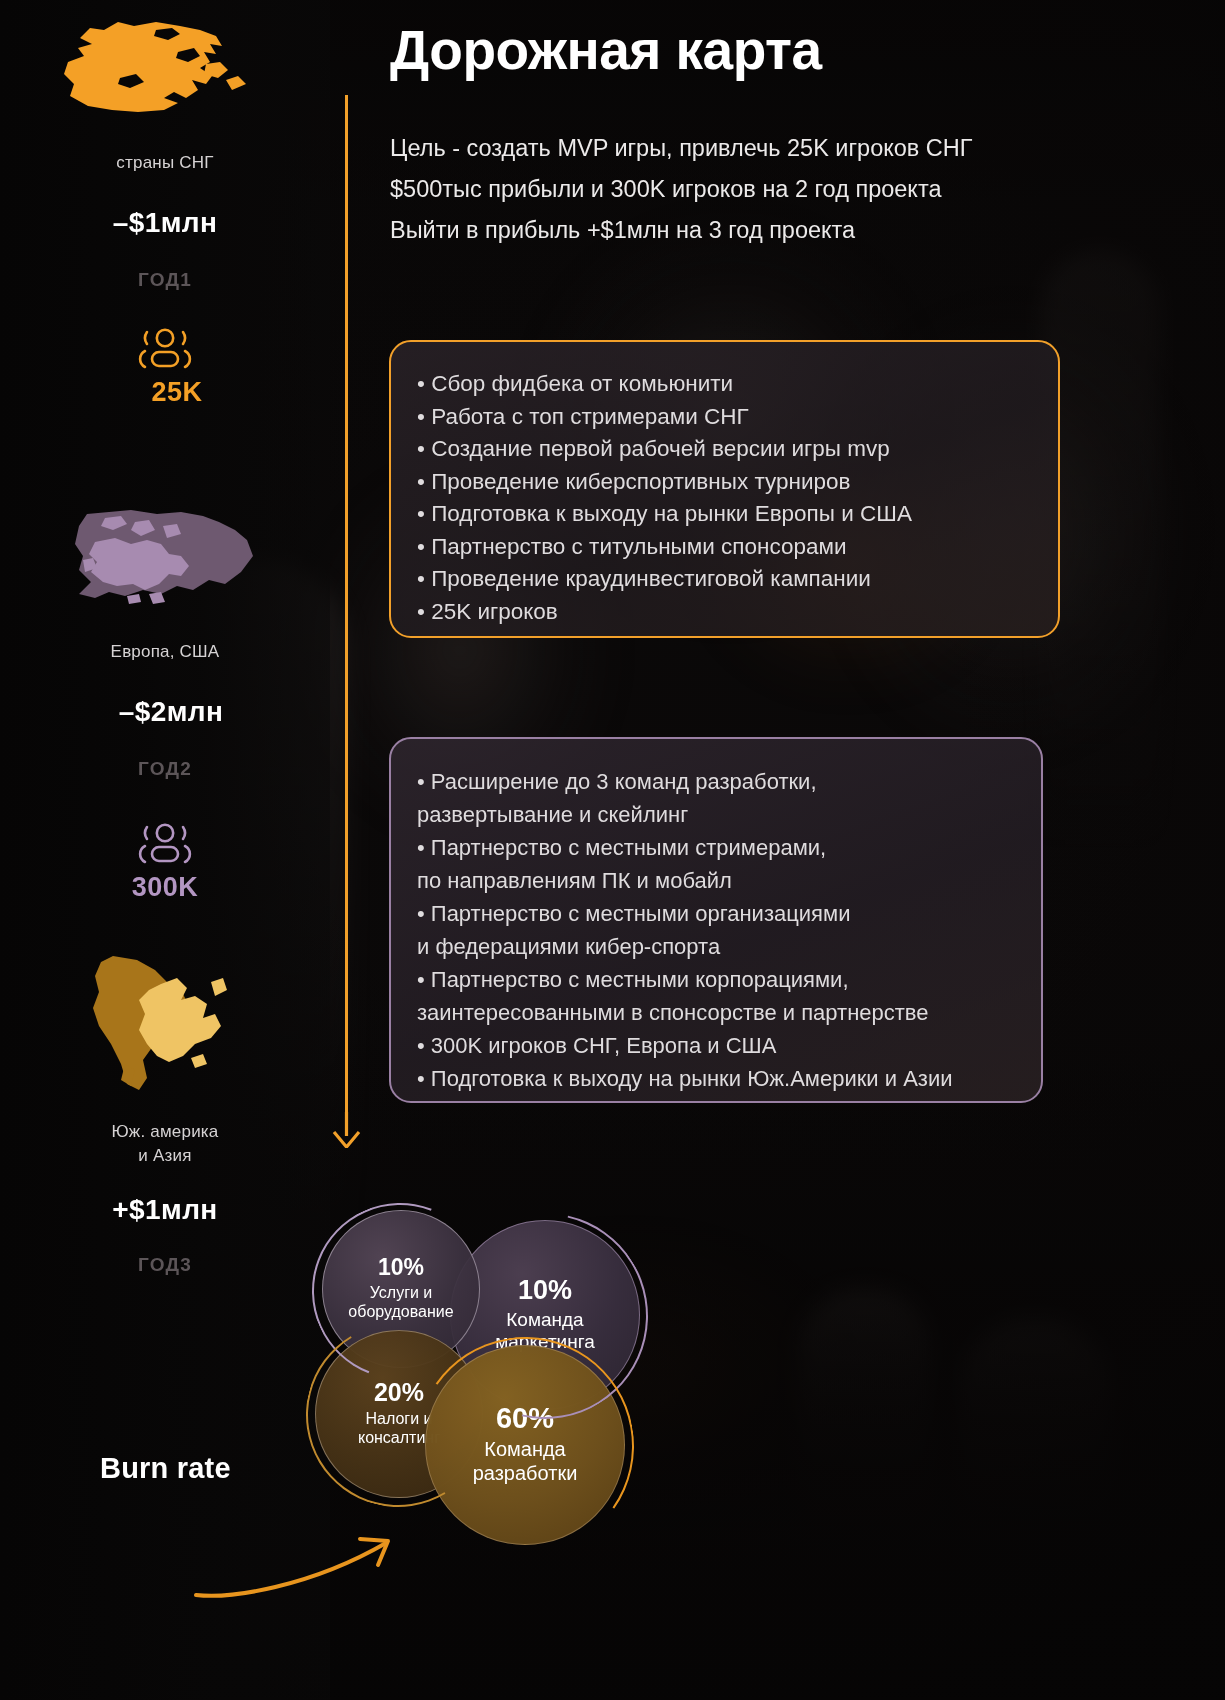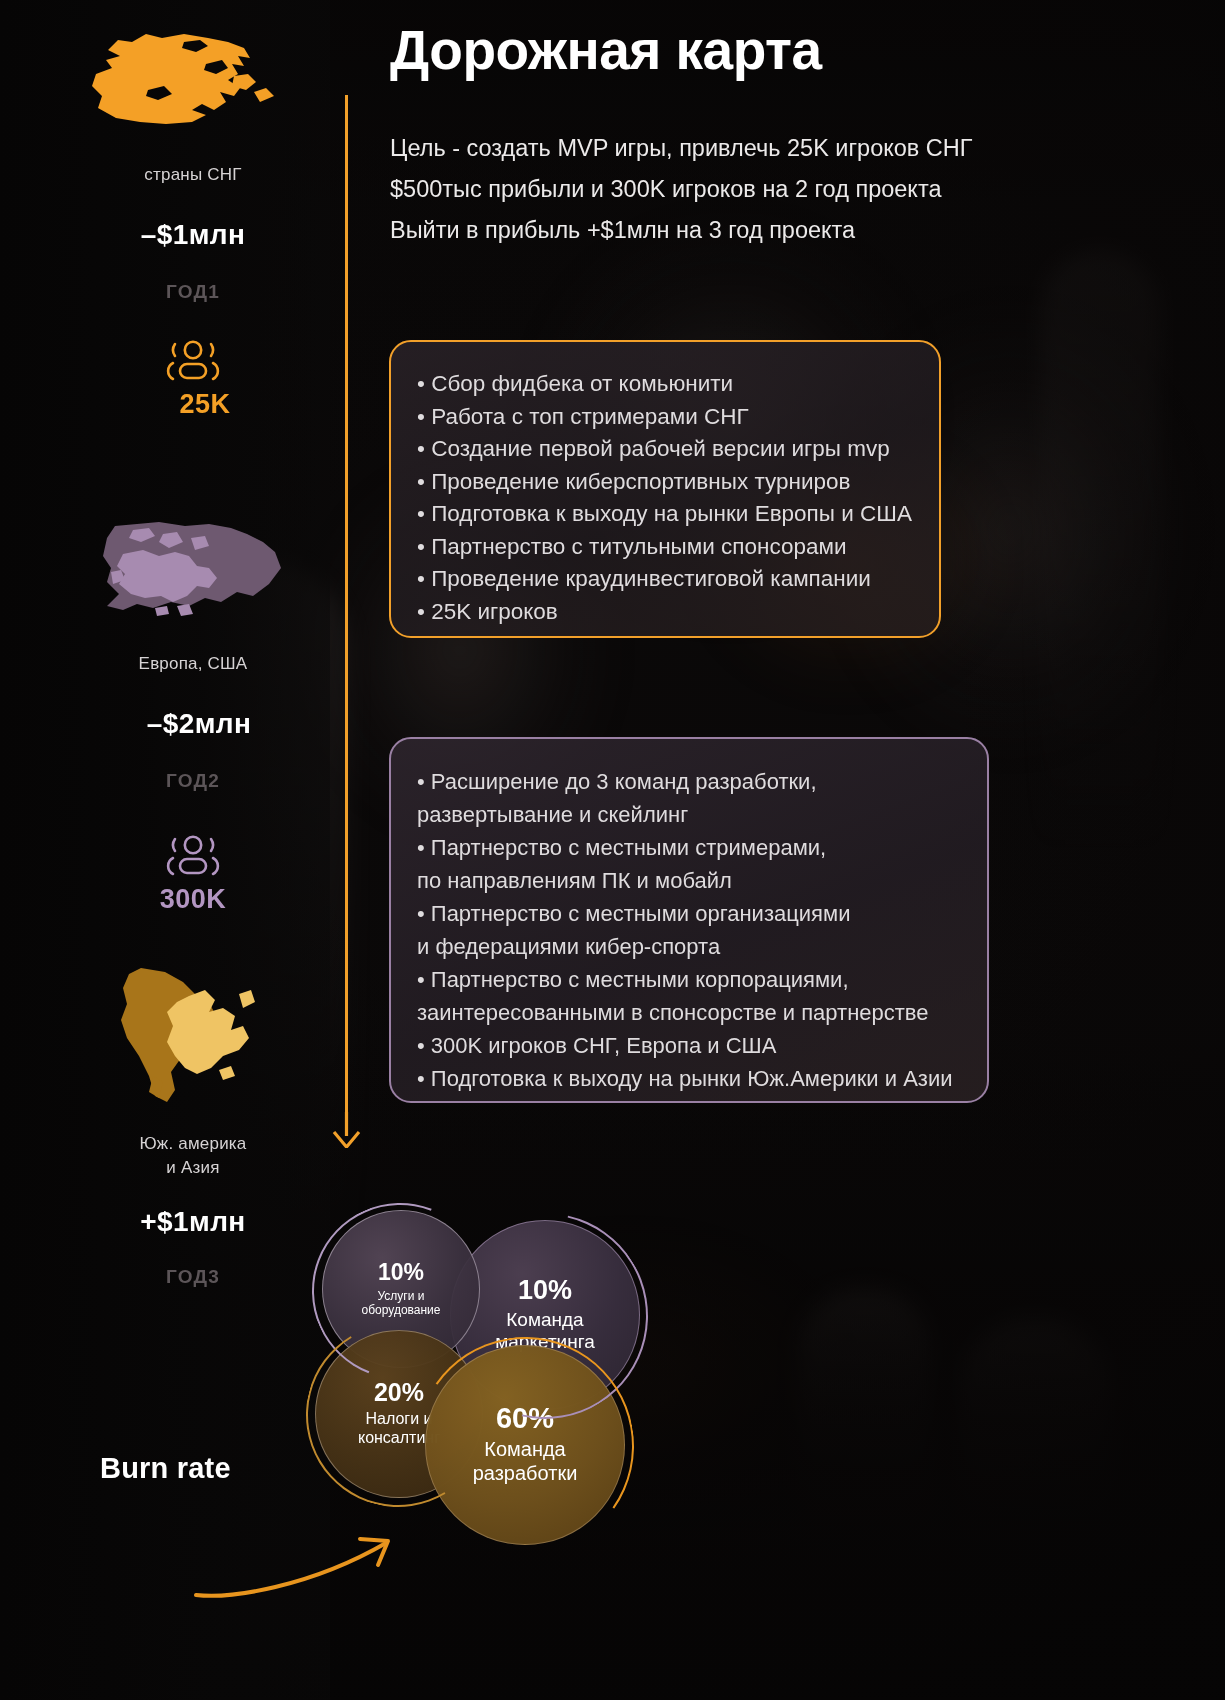--- a/index.html
+++ b/index.html
@@ -49,21 +49,21 @@
     position: absolute; left: 345px; top: 95px;
     width: 3px; height: 1030px;
     background: #f2a02a;
   }
   .timeline-arrow {
     position: absolute; left: 330px; top: 1112px;
     width: 33px; height: 36px;
   }
 
   
-  .rail { position: absolute; left: 0; top: 12px; width: 330px; height: 1280px; margin-left: 28px; }
+  .rail { position: absolute; left: 0; top: 0; width: 330px; height: 1280px; }
   .rail-stage { position: absolute; left: 0; width: 330px; text-align: center; }
   .map-svg { display:block; margin: 0 auto; }
   .rail-region {
     font-size: 17px; color: #d6d3d4; letter-spacing: .2px; line-height: 1.42;
     font-weight: 400;
   }
   .rail-money {
     font-size: 28px; font-weight: 700; color: #ffffff; letter-spacing: .4px;
   }
   .rail-year {
@@ -86,26 +86,26 @@
     font-size: 23.5px; color: #eceaea; line-height: 41px; font-weight: 400; white-space: nowrap;
   }
 
   
   .card {
     position: absolute;
     border-radius: 22px;
     padding: 26px 26px 22px 26px;
   }
   .card-1 {
-    left: 389px; top: 340px; width: 552px; height: 298px;
+    left: 389px; top: 340px; width: 671px; height: 298px;
     border: 2px solid #f2a02a;
     background: linear-gradient(160deg, rgba(44,36,42,0.80) 0%, rgba(34,28,32,0.78) 55%, rgba(40,31,30,0.80) 100%);
   }
   .card-2 {
-    left: 389px; top: 737px; width: 600px; height: 366px;
+    left: 389px; top: 737px; width: 654px; height: 366px;
     border: 2px solid #9a80a4;
     background: linear-gradient(160deg, rgba(48,39,48,0.82) 0%, rgba(38,31,38,0.80) 55%, rgba(43,34,36,0.82) 100%);
   }
   .bullet-line {
     font-size: 22.5px; line-height: 32.5px; color: #dfdcde; font-weight: 400; white-space: nowrap;
   }
   .card-2 .bullet-line { font-size: 22px; line-height: 33px; }
 
   
   .burn-label {
@@ -123,21 +123,21 @@
   .bubble .pct { font-weight: 700; line-height: 1.0; }
   .bubble .lbl { font-weight: 400; line-height: 1.18; margin-top: 5px; }
 
   .bub-services {
     left: 22px; top: 15px; width: 158px; height: 158px;
     background: radial-gradient(circle at 38% 30%, rgba(84,70,86,0.96) 0%, rgba(60,50,64,0.95) 55%, rgba(48,40,52,0.95) 100%);
     border: 1.6px solid rgba(205,195,210,0.55);
     z-index: 3;
   }
   .bub-services .pct { font-size: 23px; }
-  .bub-services .lbl { font-size: 12px; }
+  .bub-services .lbl { font-size: 16px; }
 
   .bub-marketing {
     left: 150px; top: 25px; width: 190px; height: 190px;
     background: radial-gradient(circle at 38% 28%, rgba(78,64,82,0.97) 0%, rgba(56,46,62,0.97) 55%, rgba(44,36,48,0.97) 100%);
     border: 1.6px solid rgba(170,148,182,0.60);
     z-index: 2;
   }
   .bub-marketing .pct { font-size: 27px; }
   .bub-marketing .lbl { font-size: 19px; }
 

